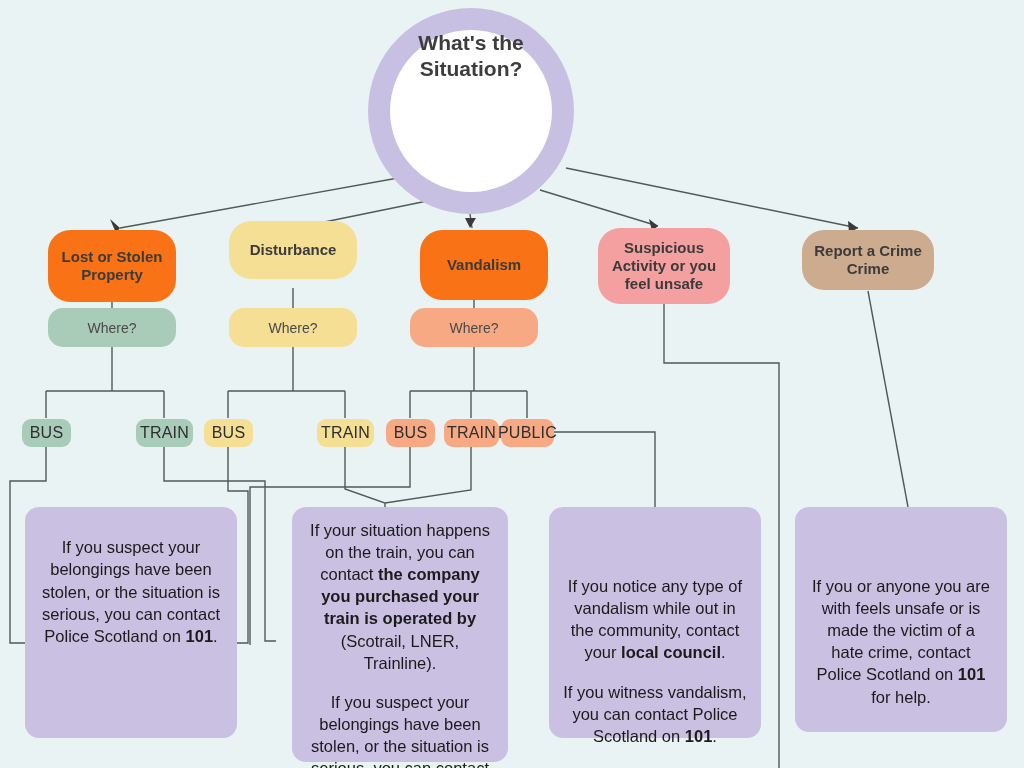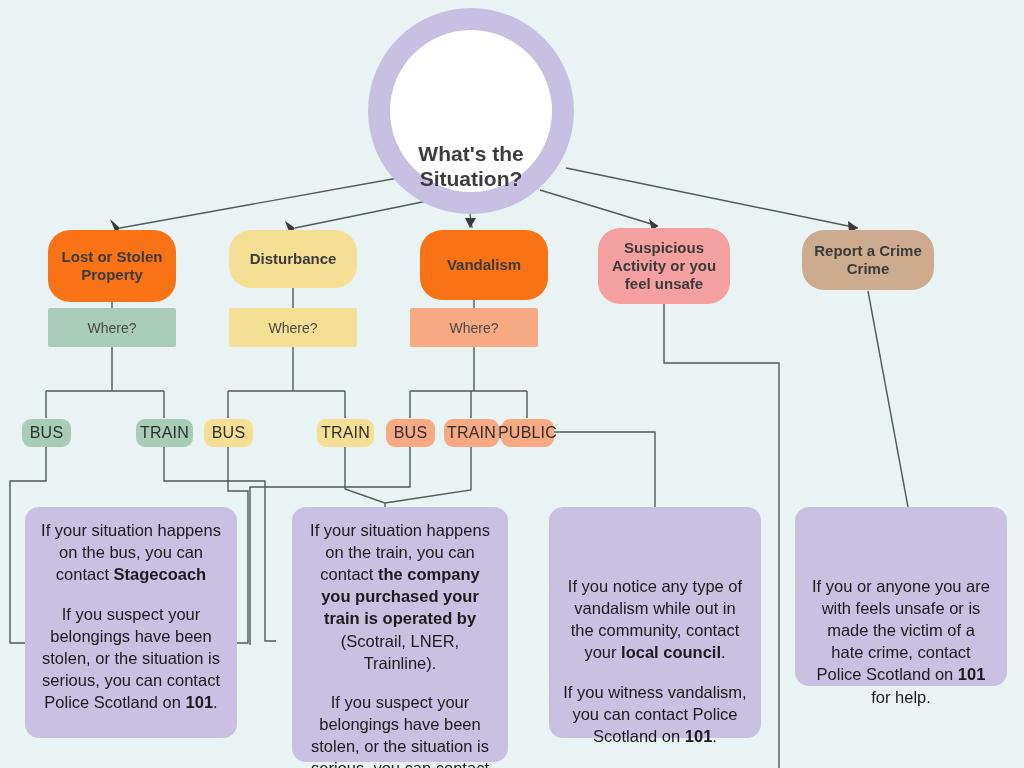--- a/index.html
+++ b/index.html
@@ -39,21 +39,21 @@
   }
   .cat {
     font-weight: bold;
     font-size: 15px;
     line-height: 1.18;
     border-radius: 22px;
   }
   .where {
     font-size: 14px;
     font-weight: normal;
-    border-radius: 2px;
+    border-radius: 15px;
     color: #4a4a4a;
   }
   .pill {
     font-size: 16px;
     font-weight: normal;
     border-radius: 9px;
     color: #2e2e2e;
     letter-spacing: .2px;
   }
   .info {
@@ -83,21 +83,21 @@
   }
   #root-hole {
     position: absolute;
     left: 22px;
     top: 22px;
     width: 162px;
     height: 162px;
     border-radius: 50%;
     background: #ffffff;
     display: flex;
-    align-items: flex-end;
+    align-items: flex-start;
     justify-content: center;
     text-align: center;
   }
   #root-label {
     font-size: 21px;
     font-weight: bold;
     line-height: 1.22;
     color: #3d3d3d;
     white-space: pre-line;
   }
@@ -153,21 +153,21 @@
     <div id="root-ring" style="background: conic-gradient(rgb(200, 192, 226) 305deg, rgb(200, 192, 226) 414deg, rgb(180, 159, 192) 54deg, rgb(180, 159, 192) 104deg, rgb(166, 146, 172) 104deg, rgb(166, 146, 172) 142deg, rgb(123, 90, 110) 142deg, rgb(123, 90, 110) 186deg, rgb(74, 43, 56) 186deg, rgb(74, 43, 56) 232deg, rgb(111, 78, 94) 232deg, rgb(111, 78, 94) 305deg);"></div>
     <div id="root-hole">
       <div id="root-label">What's the
 Situation?</div>
     </div>
   </div>
 
   <div class="node cat" style="left: 48px; top: 230px; width: 128px; height: 72px; background: #f97316;">
     <span>Lost or Stolen Property</span>
   </div>
-  <div class="node cat" style="left: 229px; top: 230px; width: 128px; height: 58px; background: rgb(245, 223, 148);">
+  <div class="node cat" style="left: 229px; top: 221px; width: 128px; height: 58px; background: rgb(245, 223, 148);">
     <span>Disturbance</span>
   </div>
   <div class="node cat" style="left: 410px; top: 230px; width: 128px; height: 70px; background: #f97316; margin-left: 10px;">
     <span>Vandalism</span>
   </div>
   <div class="node cat" style="left: 598px; top: 228px; width: 132px; height: 76px; background: rgb(245, 160, 160);">
     <span>Suspicious Activity or you feel unsafe</span>
   </div>
   <div class="node cat" style="left: 802px; top: 230px; width: 132px; height: 60px; background: rgb(205, 171, 143);">
     <span>Report a Crime Crime</span>
@@ -199,31 +199,30 @@
     <span>BUS</span>
   </div>
   <div class="node pill" style="left: 444px; top: 419px; width: 55px; height: 28px; background: rgb(247, 169, 131);">
     <span>TRAIN</span>
   </div>
   <div class="node pill" style="left: 501px; top: 419px; width: 53px; height: 28px; background: rgb(247, 169, 131); text-align: center;">
     <span>PUBLIC</span>
   </div>
 
   <div class="node info" style="left: 25px; top: 507px; width: 212px; height: 231px; display: block; background: rgb(201, 192, 226);">
-      <p><span>If your situation happens on the bus, you can contact </span><b>Stagecoach</b></p>
       <p class="gap"><span>If you suspect your belongings have been stolen, or the situation is serious, you can contact Police Scotland on </span><b>101</b><span>.</span></p>
     </div>
 
   <div class="node info" style="left: 292px; top: 507px; width: 216px; height: 255px; display: block; background: rgb(201, 192, 226);">
       <p><span>If your situation happens on the train, you can contact </span><b>the company you purchased your train is operated by</b><span> (Scotrail, LNER, Trainline).</span></p>
       <p class="gap"><span>If you suspect your belongings have been stolen, or the situation is serious, you can contact Police Scotland on </span></p>
     </div>
 
   <div class="node info" style="left: 549px; top: 507px; width: 212px; height: 231px; display: block; padding-top: 68px; background: rgb(201, 192, 226);">
       <p><span>If you notice any type of vandalism while out in the community, contact your </span><b>local council</b><span>.</span></p>
       <p class="gap"><span>If you witness vandalism, you can contact Police Scotland on </span><b>101</b><span>.</span></p>
     </div>
 
-  <div class="node info" style="left: 795px; top: 507px; width: 212px; height: 179px; display: block; padding-top: 68px; background: rgb(201, 192, 226);">
+  <div class="node info" style="left: 795px; top: 507px; width: 212px; height: 225px; display: block; padding-top: 68px; background: rgb(201, 192, 226);">
       <p><span>If you or anyone you are with feels unsafe or is made the victim of a hate crime, contact Police Scotland on </span><b>101</b><span> for help.</span></p>
     </div>
 
 </div>
 
 </body></html>

